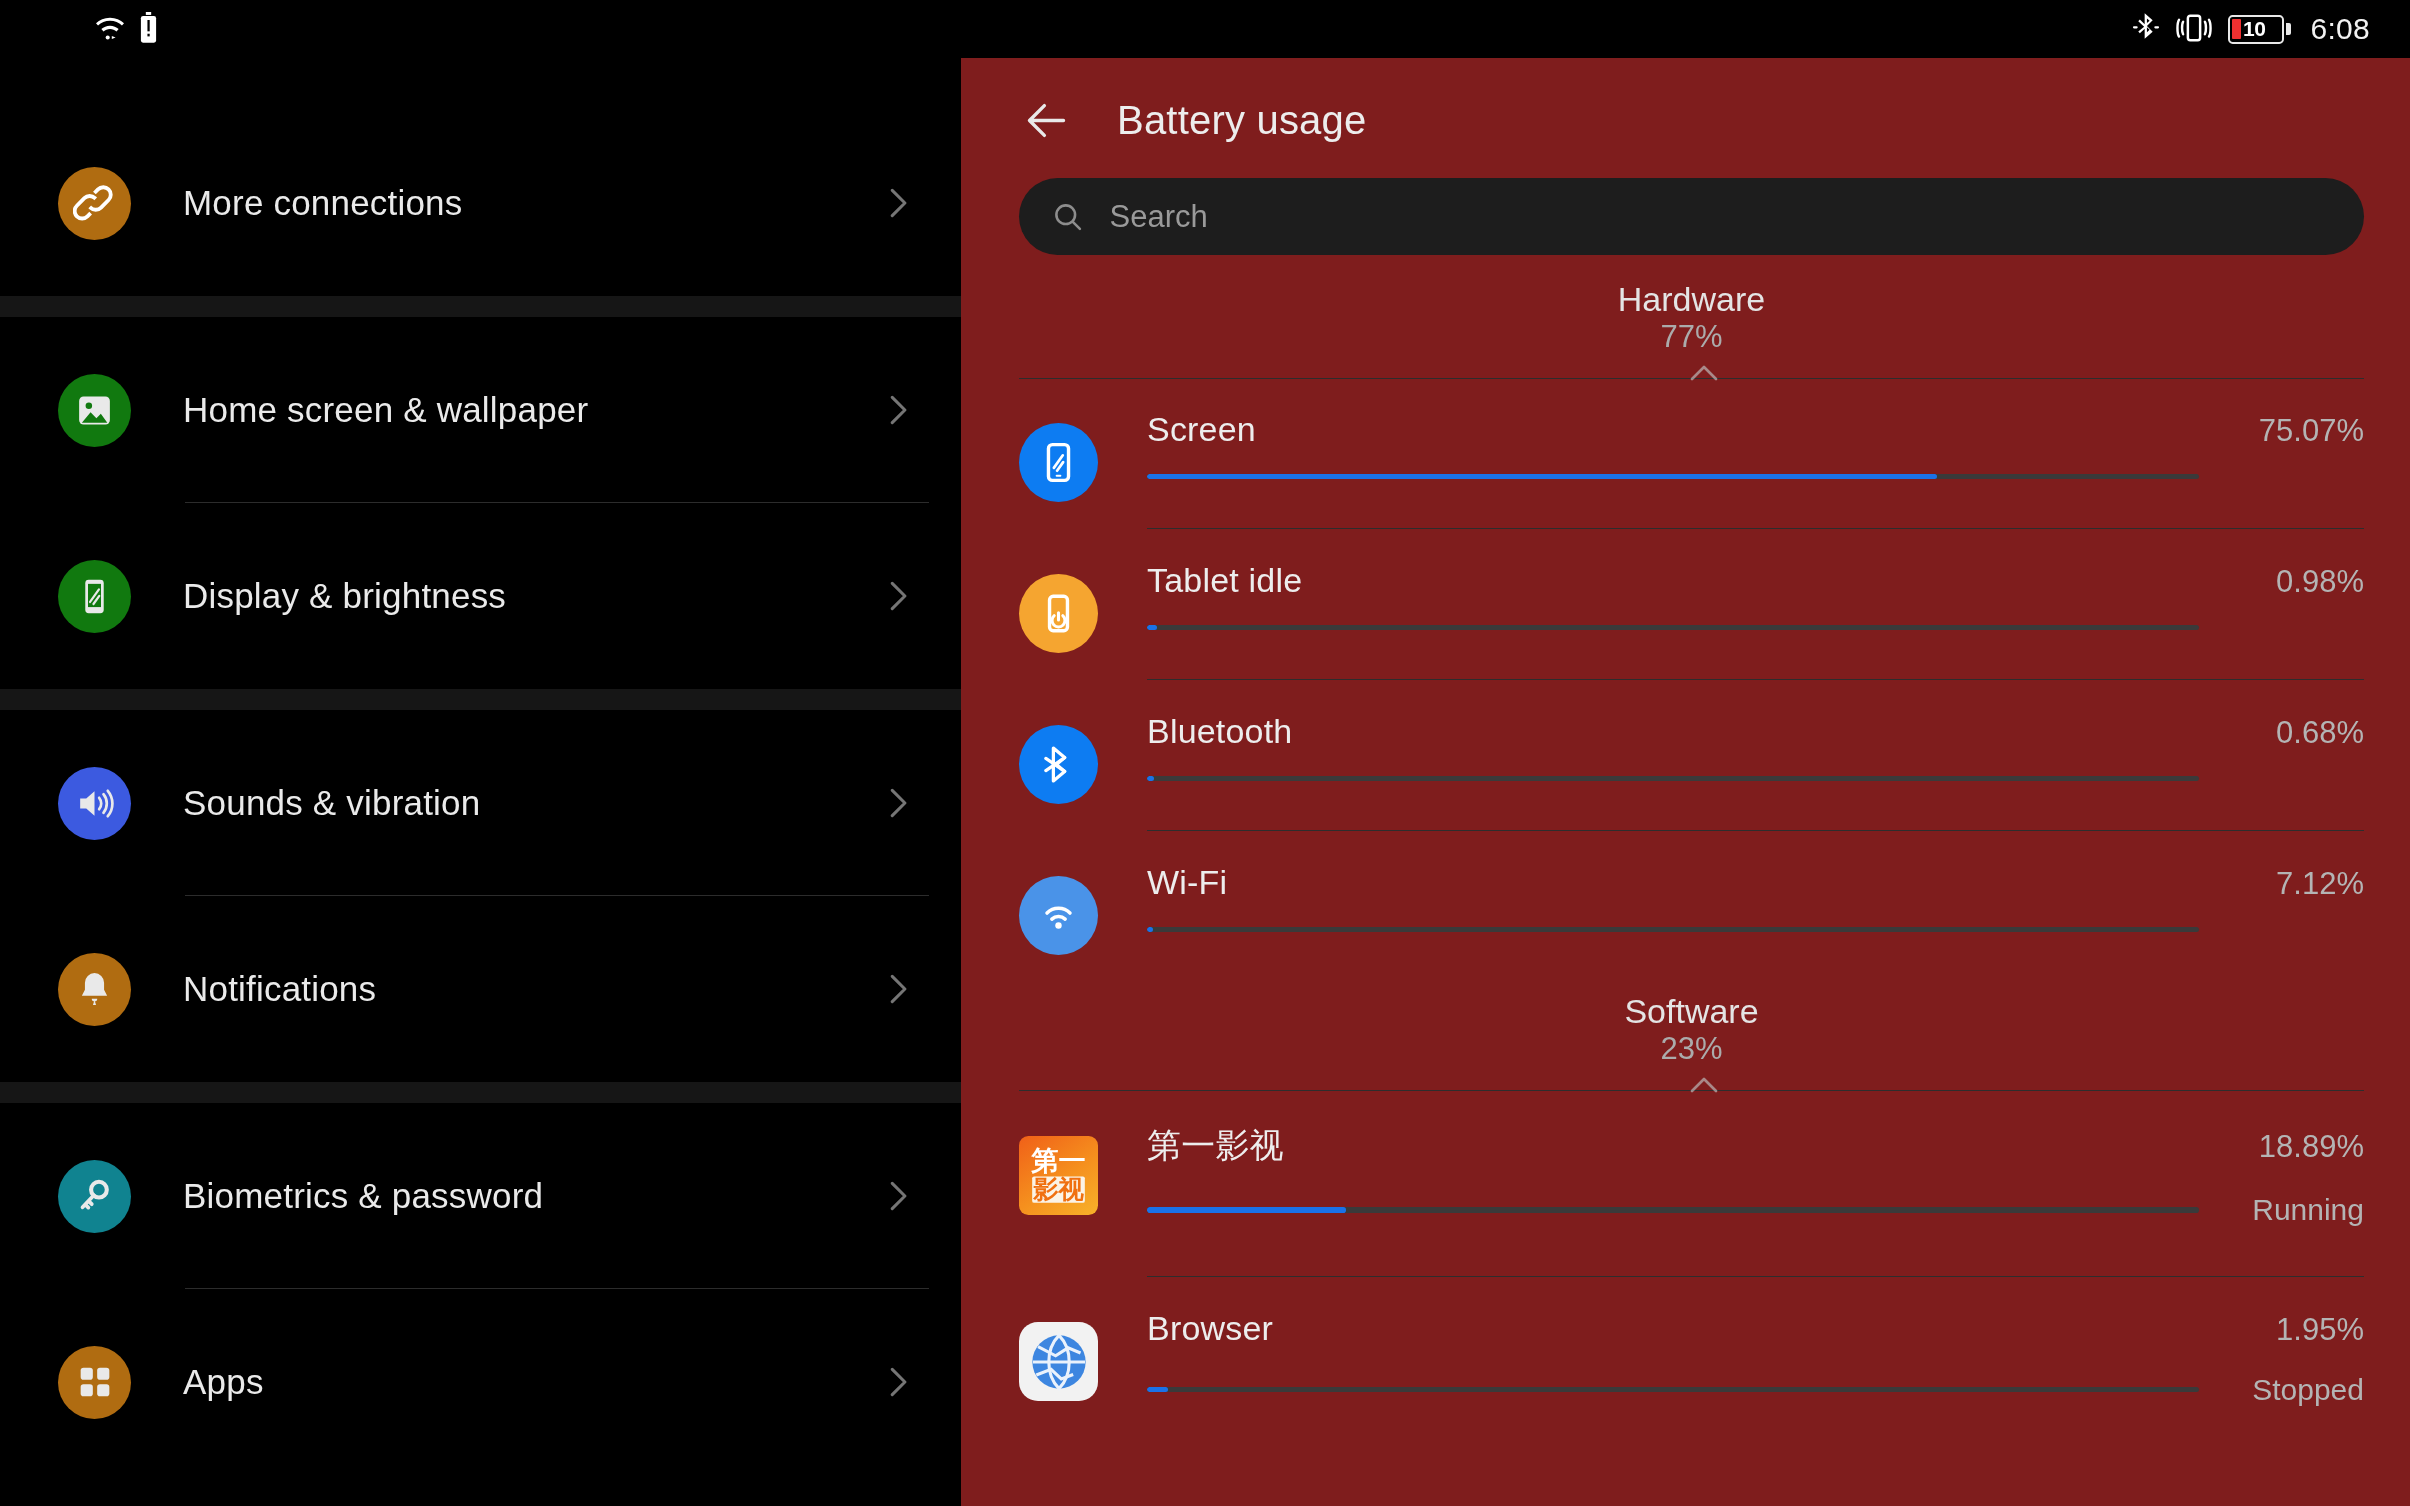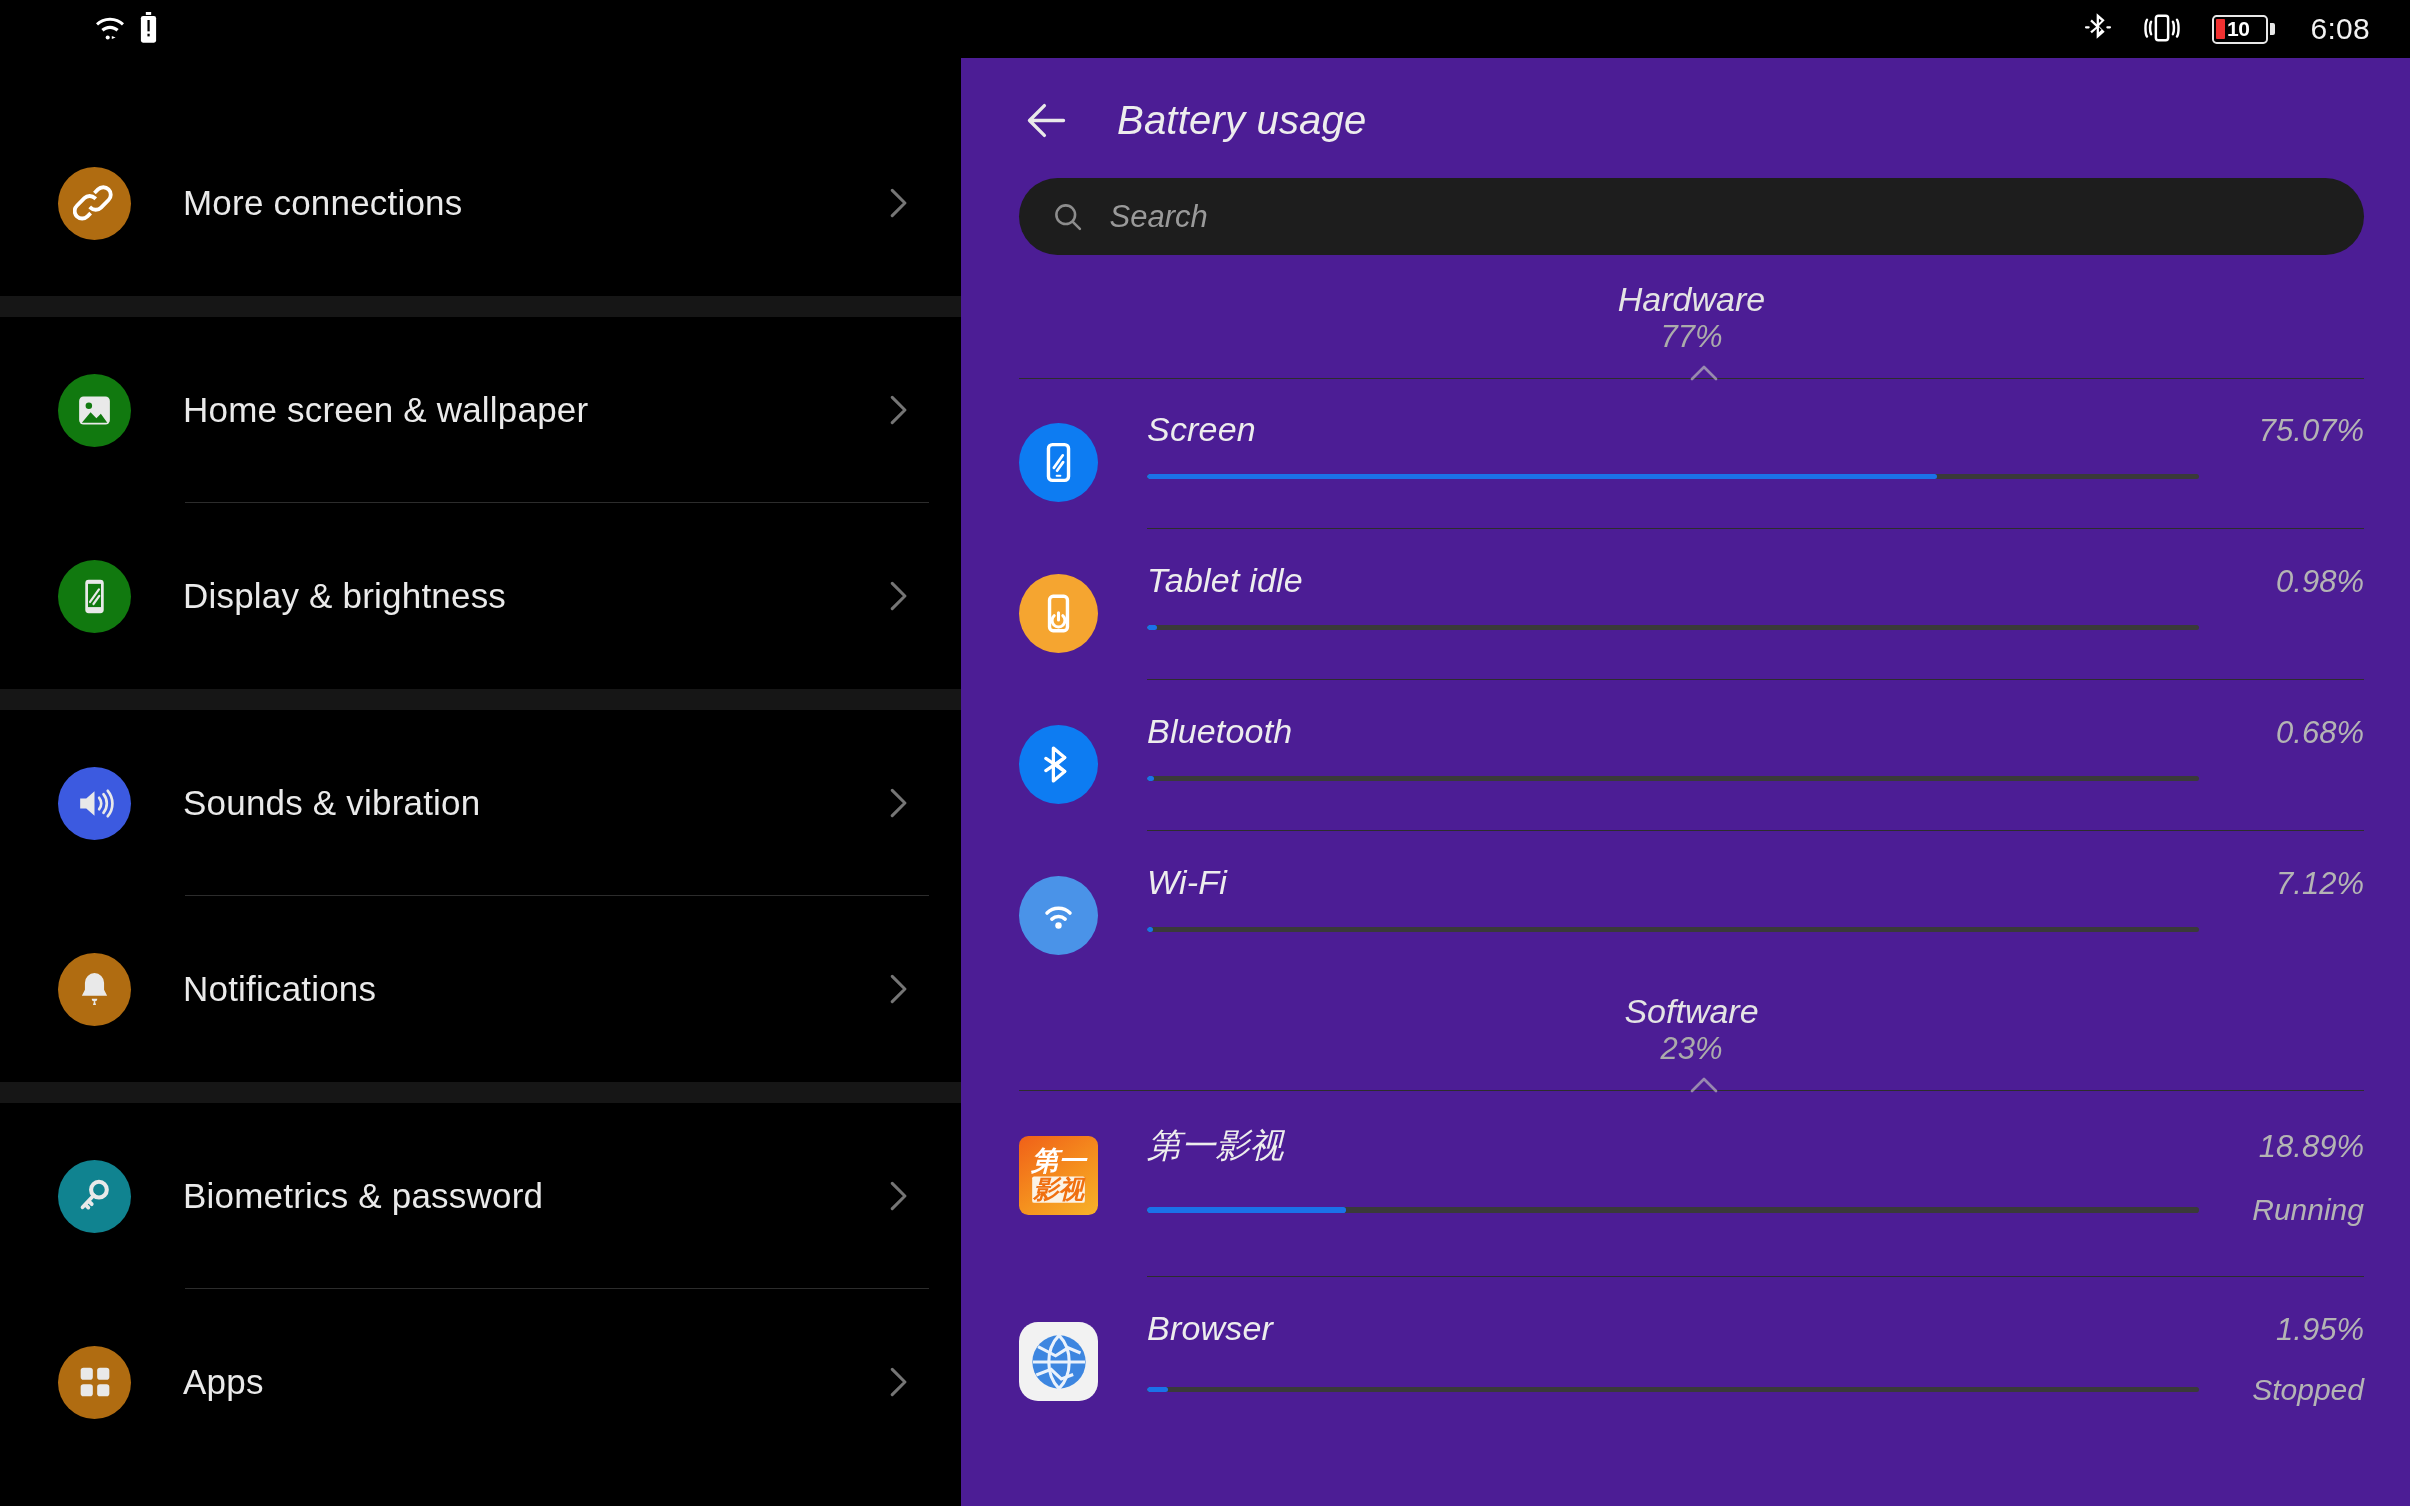--- a/index.html
+++ b/index.html
@@ -9,21 +9,21 @@
     font-family:"Liberation Sans", sans-serif;
     -webkit-font-smoothing:antialiased;
   }
   .screen{ position:relative; width:2411px; height:1507px; display:flex; flex-direction:column; background:#000; }
 
   
   .statusbar{ height:58px; flex:0 0 58px; display:flex; align-items:center;
               justify-content:space-between; padding:0 41px 0 94px; background:#000; }
   .sb-left,.sb-right{ display:flex; align-items:center; }
   .sb-left{ gap:13px; }
-  .sb-right{ gap:32px; }
+  .sb-right{ gap:16px; }
   .sb-time{ font-size:30px; color:#f2f2f2; letter-spacing:0.3px; margin-left:3.8px; }
   .batt-chip{ display:flex; align-items:center; }
   .batt-body{ position:relative; width:56px; height:29px; border:2.4px solid #e8e8e8;
               border-radius:4.7px; display:flex; align-items:center; padding:2.4px; }
   .batt-fill{ width:8.5px; height:100%; background:#f03030; border-radius:0.9px; }
   .batt-num{ position:absolute; left:13px; top:50%; transform:translateY(-50%);
              font-size:21px; font-weight:bold; color:#fff; letter-spacing:-0.5px; }
   .batt-cap{ width:4.7px; height:12.2px; background:#e8e8e8; border-radius:0 1.9px 1.9px 0; margin-left:1.9px; }
 
   
@@ -36,21 +36,21 @@
   .gap{ height:21px; background:#161616; }
   .nav-row{ display:flex; align-items:center; height:186px; padding:0 0 0 58px; position:relative; background:transparent; }
   .nav-ico{ width:73px; height:73px; border-radius:50%; flex:0 0 73px;
             display:flex; align-items:center; justify-content:center; }
   .nav-ico svg{ display:block; }
   .nav-label{ font-size:35px; color:#eaeaea; margin-left:52px; flex:1; letter-spacing:0.2px; }
   .chev{ width:38px; height:38px; margin-right:45px; opacity:.62; flex:0 0 38px; }
   .rowsep{ position:absolute; left:185px; right:32px; bottom:0; height:0.9px; background:#2c2c2c; }
 
   
-  .content{ flex:1; background:#4c1d95; padding:0 47px 6px 58px; overflow:hidden; position:relative;font-style:italic; }
+  .content{ flex:1; background:#7f1d1d; padding:0 47px 6px 58px; overflow:hidden; position:relative; }
   .page-head{ display:flex; align-items:center; height:105px; padding-top:19px; }
   .back-btn{ width:55px; height:55px; display:flex; align-items:center; justify-content:center; flex:0 0 55px; }
   .page-title{ font-size:40px; color:#ededed; margin-left:43px; letter-spacing:0.2px; }
   .searchbar{ height:77px; background:#1d1d1d; border-radius:39px; display:flex; align-items:center;
               padding:0 32px; margin-top:15px; }
   .search-ico{ width:34px; height:34px; flex:0 0 34px; opacity:.72; }
   .search-ph{ font-size:31px; color:#9a9a9a; margin-left:24.5px; }
   .search-ph.empty{ color:#9a9a9a; }
 
   .sec-head{ display:flex; align-items:center; height:98px; margin-top:24.5px;flex-direction:column; }

